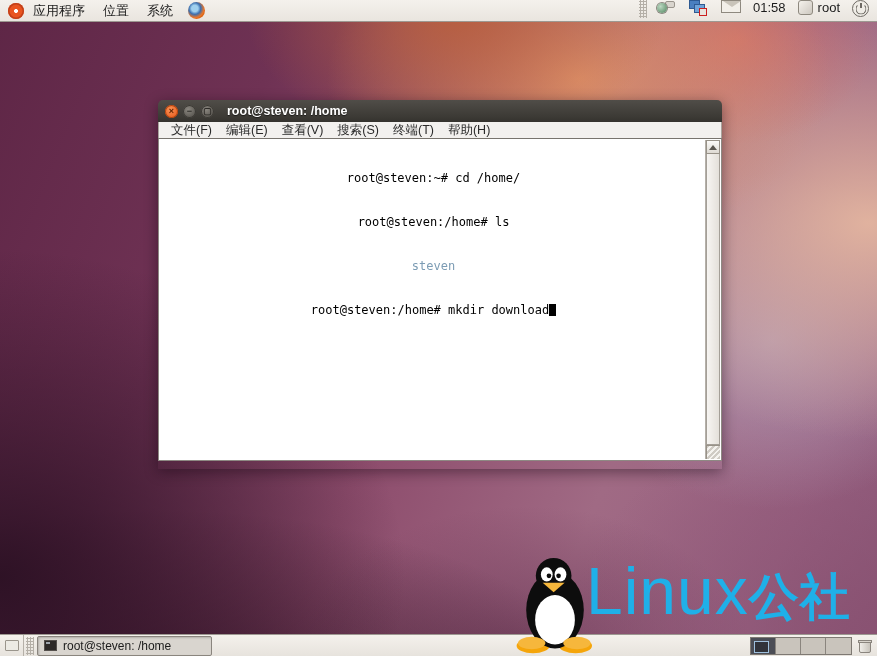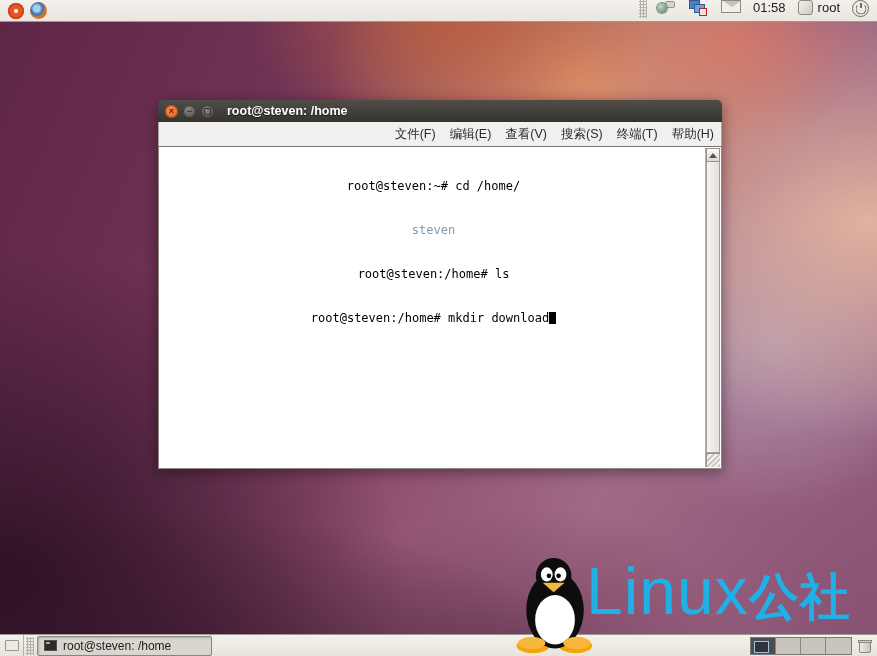--- a/index.html
+++ b/index.html
@@ -67,22 +67,22 @@
     background:linear-gradient(#504d48, #3b3934 80%, #34322e);
     display:flex; align-items:center; padding-left:7px; }
   .wbtn { width:13px; height:13px; border-radius:50%; margin-right:5px; position:relative; }
   .wbtn span { position:absolute; inset:0; display:flex; align-items:center; justify-content:center;
     font-size:9px; line-height:1; color:#5c2000; font-weight:bold; }
   .btn-close { background:radial-gradient(circle at 40% 35%, #fa9256, #ed6b2d 60%, #cf4c12); box-shadow:inset 0 0 0 1px #b1440f; }
   .btn-min, .btn-max { background:radial-gradient(circle at 40% 35%, #8a867f, #5f5c56 65%, #4a4843); box-shadow:inset 0 0 0 1px #3a3833; }
   .btn-min span, .btn-max span { color:#2c2a26; }
   .win-title { color:#fff; font-weight:bold; font-size:12.5px; margin-left:8px;
     text-shadow:0 1px 1px rgba(0,0,0,.6); white-space:nowrap; }
-  .menubar { height:24px; background:#f2f0ee; border-left:1px solid #a9a49d; border-right:1px solid #a9a49d;
-    display:flex; align-items:center; font-size:12.5px; color:#2a2a2a; padding-left:5px;justify-content:flex-end; }
+  .menubar { height:16px; background:#f2f0ee; border-left:1px solid #a9a49d; border-right:1px solid #a9a49d;
+    display:flex; align-items:center; font-size:12.5px; color:#2a2a2a; padding-left:5px; }
   .menubar .mitem { padding:0 7px; height:100%; display:flex; align-items:center; }
   .term-body { position:relative; height:323px; background:#ffffff;
     border:1px solid #8e8983; border-top:1px solid #77736d; }
   .term-text { position:absolute; left:2px; top:2px; right:17px; bottom:2px;
     font-family:"DejaVu Sans Mono","Liberation Mono",monospace; font-size:12px; line-height:14.6px;
     color:#000; white-space:pre; padding:1px 0 0 2px;text-align:center; }
   .term-line { height:14.6px; }
   .dir-color { color:#7c9cb4; }
   .cursor-block { display:inline-block; width:7px; height:12px; background:#000; vertical-align:-2px; }
 
@@ -133,20 +133,25 @@
   .wm-url { position:absolute; left:86px; top:66px; font-size:29px; font-weight:bold; color:#ff0000;
     white-space:nowrap; letter-spacing:1px; }
 </style>
 </head>
 <body>
 
 <div class="desktop"></div>
 
 <div class="top-panel">
   <div class="logo-icon"></div>
+  <div class="panel-menu">
+    <div class="panel-menu-item">应用程序</div>
+    <div class="panel-menu-item">位置</div>
+    <div class="panel-menu-item">系统</div>
+  </div>
   <div class="firefox-icon"></div>
   <div class="panel-right">
     <div class="tray-handle"></div>
     <div class="tray-icon">
       <div class="net-cable"></div>
       <div class="net-globe"></div>
     </div>
     <div class="tray-icon">
       <div class="pc-a"></div>
       <div class="pc-b"></div>
@@ -177,22 +182,22 @@
     <div class="mitem">文件(F)</div>
     <div class="mitem">编辑(E)</div>
     <div class="mitem">查看(V)</div>
     <div class="mitem">搜索(S)</div>
     <div class="mitem">终端(T)</div>
     <div class="mitem">帮助(H)</div>
   </div>
   <div class="term-body">
     <div class="term-text">
       <div class="term-line">root@steven:~# cd /home/</div>
+      <div class="term-line">root@steven:/home# ls</div>
       <div class="term-line dir-color">steven</div>
-      <div class="term-line">root@steven:/home# ls</div>
       <div class="term-line"><span>root@steven:/home# mkdir download</span><span class="cursor-block"></span></div>
     </div>
     <div class="scrollbar">
       <div class="sb-btn sb-up"></div>
       <div class="sb-thumb"></div>
       <div class="sb-btn sb-down"></div>
     </div>
     <div class="resize-grip"></div>
   </div>
 </div>

